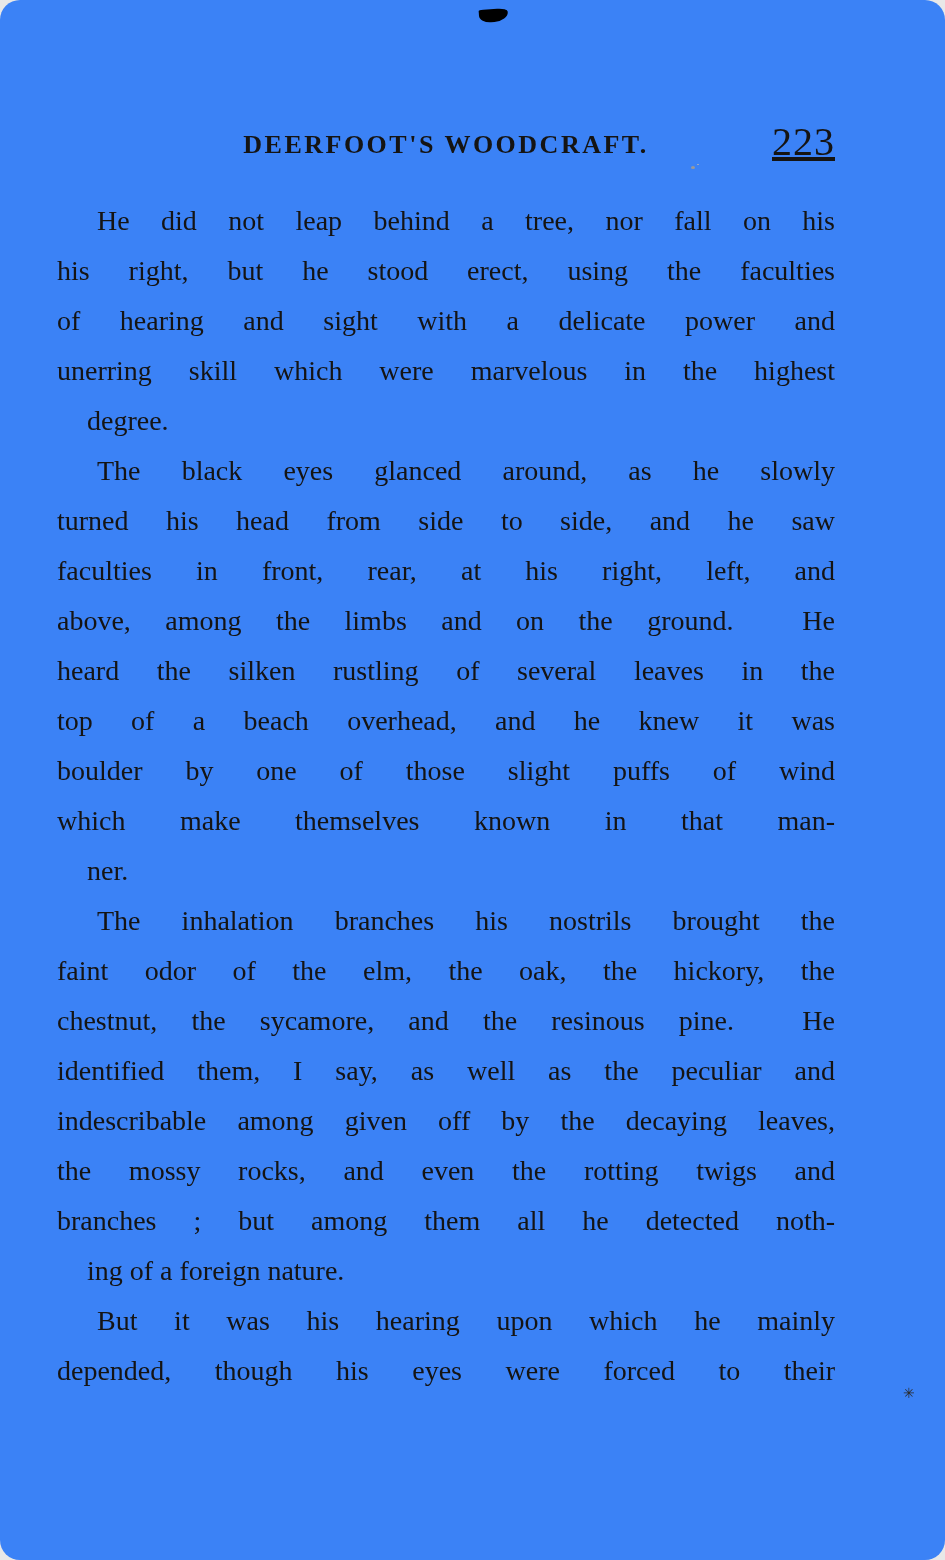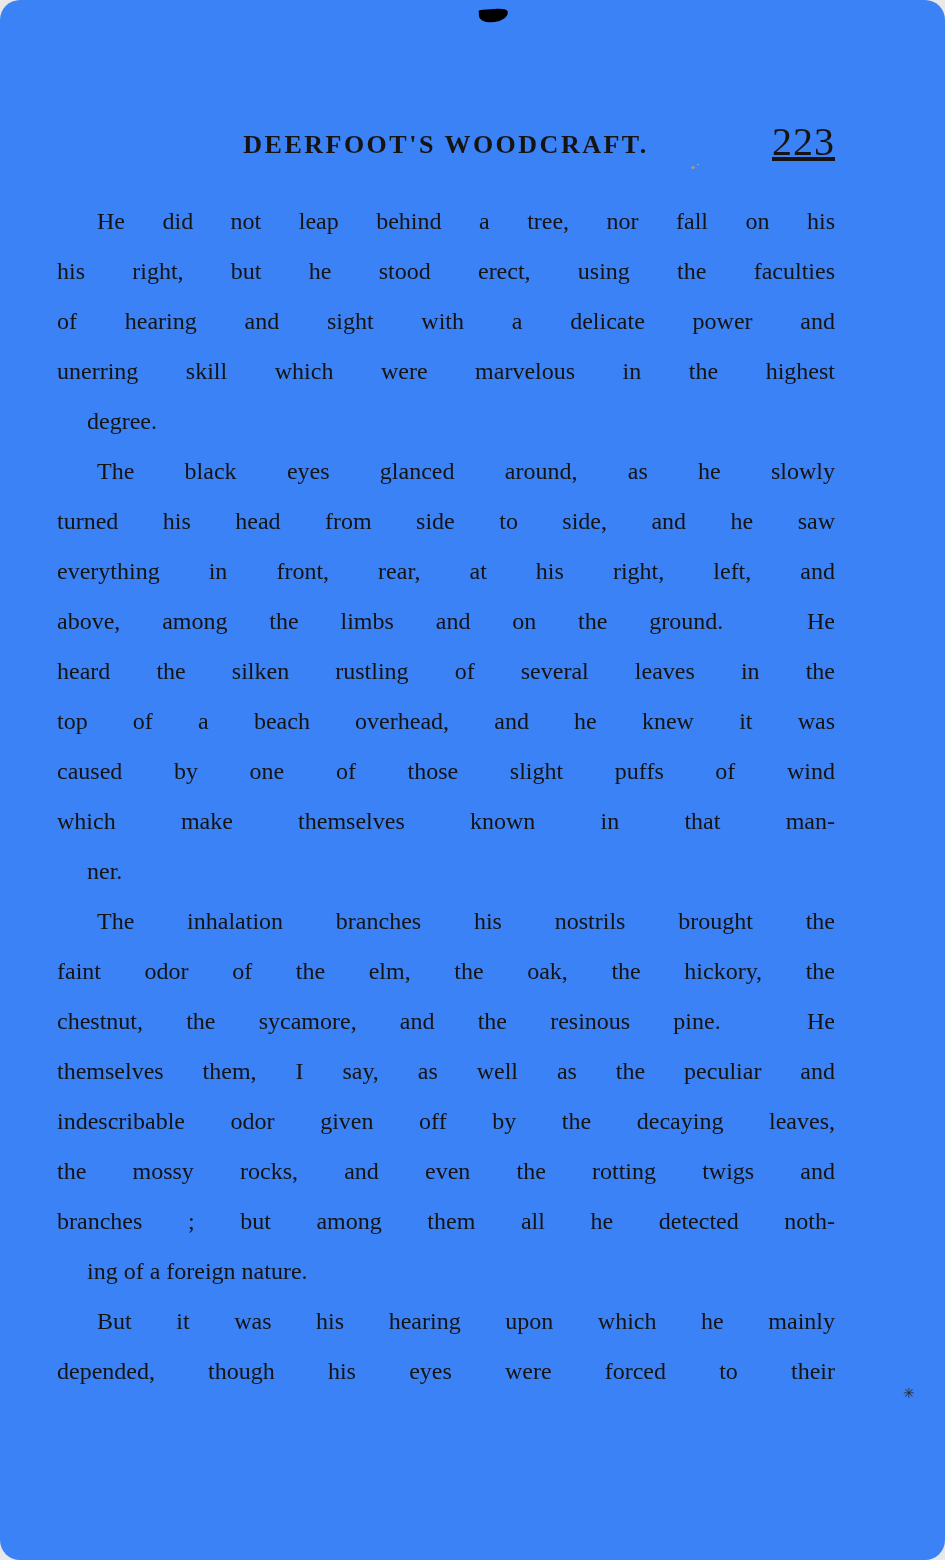--- a/index.html
+++ b/index.html
@@ -46,21 +46,21 @@
     line-height: 40px;
     text-decoration: underline;
   }
 
   
   .page-body {
     position: absolute;
     left: 57px;
     top: 196px;
     width: 778px;
-    font-size: 24px;
+    font-size: 28px;
     line-height: 50px;
   }
   .line {
     text-align: justify;
     text-align-last: justify;
     -moz-text-align-last: justify;
   }
   .line.end {
     text-align-last: left;
     margin-left: 30px;
@@ -116,32 +116,32 @@
   <div class="header-speck"></div>
 
   <div class="page-body">
       <div class="line first">He did not leap behind a tree, nor fall on his</div>
       <div class="line">his right, but he stood erect, using the faculties</div>
       <div class="line">of hearing and sight with a delicate power and</div>
       <div class="line">unerring skill which were marvelous in the highest</div>
       <div class="line end">degree.</div>
       <div class="line first">The black eyes glanced around, as he slowly</div>
       <div class="line">turned his head from side to side, and he saw</div>
-      <div class="line">everything in front, rear, at his right, left, and</div>
+      <div class="line">faculties in front, rear, at his right, left, and</div>
       <div class="line">above, among the limbs and on the ground.&nbsp; He</div>
       <div class="line">heard the silken rustling of several leaves in the</div>
       <div class="line">top of a beach overhead, and he knew it was</div>
-      <div class="line">caused by one of those slight puffs of wind</div>
+      <div class="line">boulder by one of those slight puffs of wind</div>
       <div class="line">which make themselves known in that man-</div>
       <div class="line end">ner.</div>
       <div class="line first">The inhalation branches his nostrils brought the</div>
       <div class="line">faint odor of the elm, the oak, the hickory, the</div>
       <div class="line">chestnut, the sycamore, and the resinous pine.&nbsp; He</div>
-      <div class="line">themselves them, I say, as well as the peculiar and</div>
-      <div class="line">indescribable odor given off by the decaying leaves,</div>
+      <div class="line">identified them, I say, as well as the peculiar and</div>
+      <div class="line">indescribable among given off by the decaying leaves,</div>
       <div class="line">the mossy rocks, and even the rotting twigs and</div>
       <div class="line">branches ; but among them all he detected noth-</div>
       <div class="line end">ing of a foreign nature.</div>
       <div class="line first">But it was his hearing upon which he mainly</div>
       <div class="line">depended, though his eyes were forced to their</div>
     </div>
 
   <div class="margin-speck">✳</div>
 
 </div>

